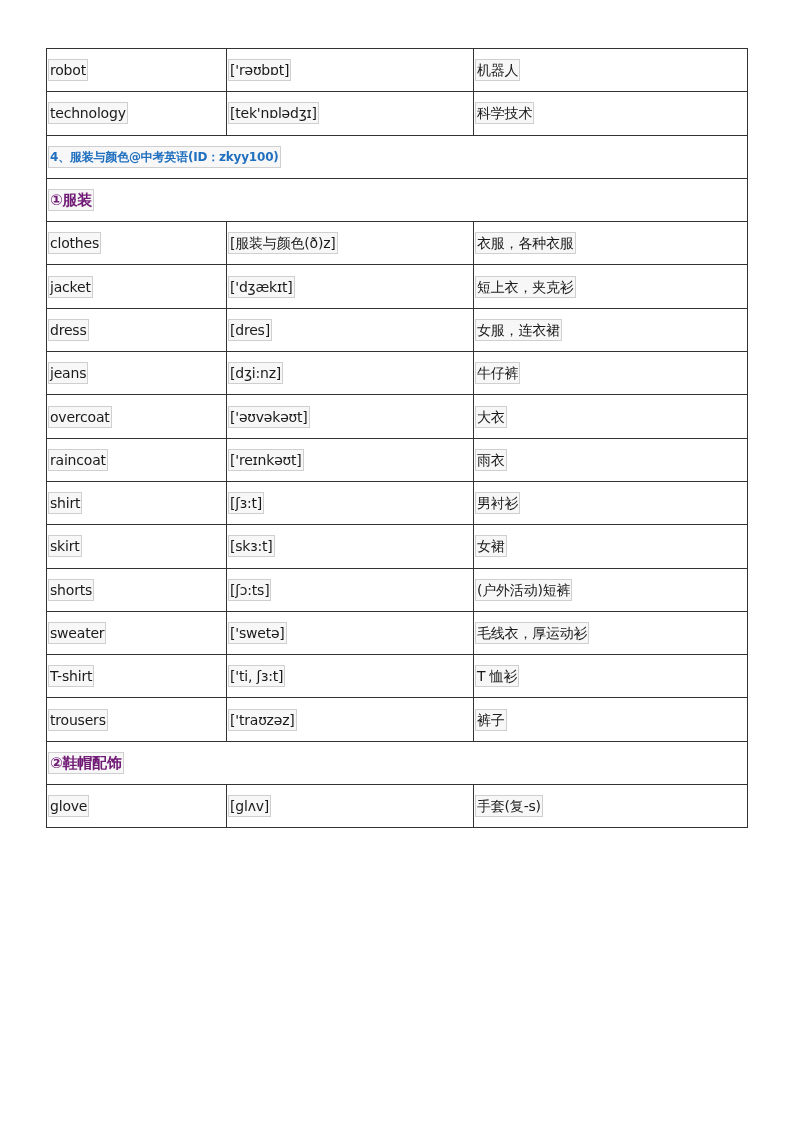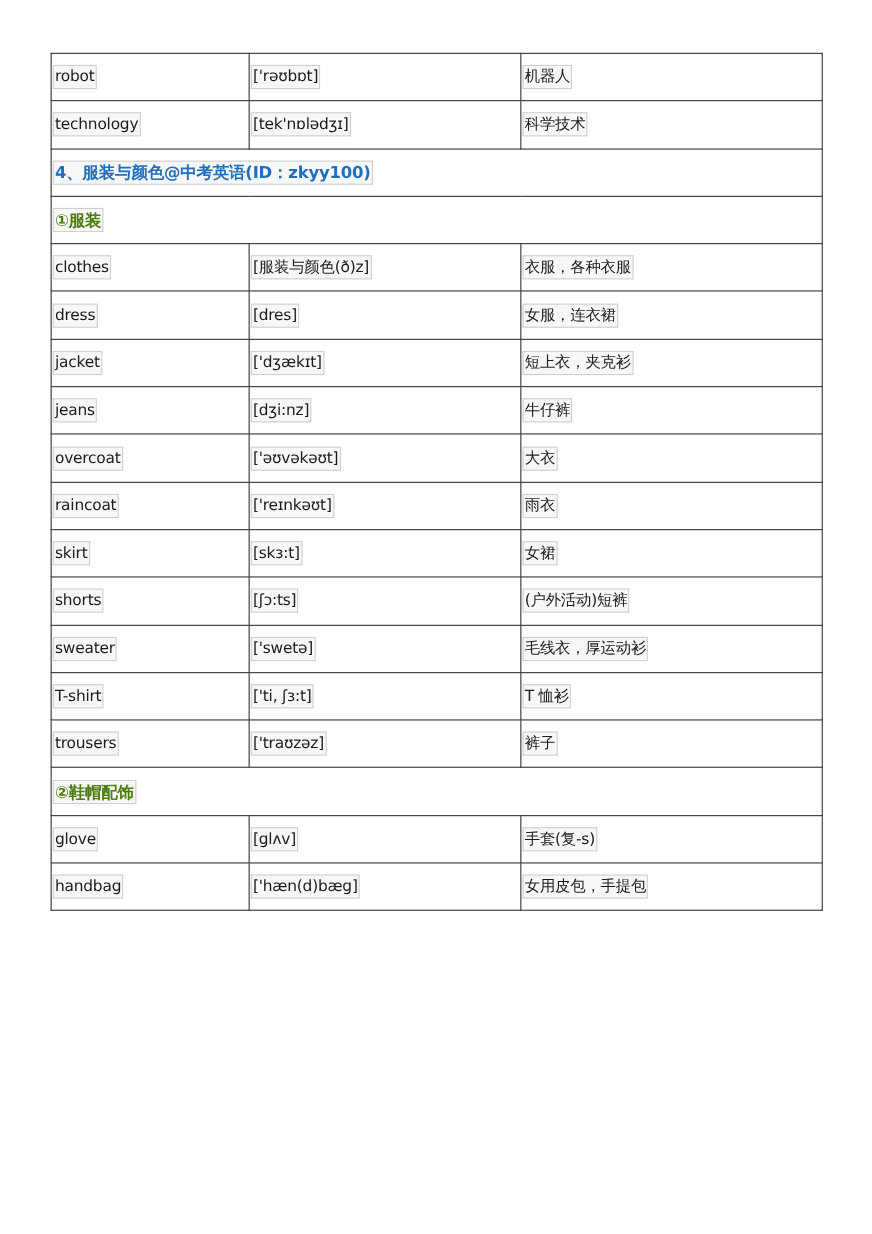--- a/index.html
+++ b/index.html
@@ -13,22 +13,22 @@
     border:1px solid #333; height:42.3px; padding:0 1px; vertical-align:middle;
     font-size:14px; white-space:nowrap; overflow:hidden;
   }
   .vocab-table col.c1 { width:180px; }
   .vocab-table col.c2 { width:247px; }
   .vocab-table col.c3 { width:274px; }
   .txt {
     display:inline-block; border:1px solid #cfcfcf; background:#f7f7f7;
     padding:0 1px; line-height:20px; letter-spacing:-0.2px;
   }
-  .section-title { color:#1f6fbf; font-weight:bold; font-size:15px; }
-  .sub-title { font-weight:bold; font-size:15px; color:#4d7c0f; }
+  .section-title { color:#1f6fbf; font-weight:bold; font-size:12px; }
+  .sub-title { font-weight:bold; font-size:15px; color:#701a75; }
 </style>
 </head>
 <body>
 
 <table class="vocab-table">
   <colgroup>
       <col class="c1">
       <col class="c2">
       <col class="c3">
     </colgroup>
@@ -49,43 +49,48 @@
     <tr>
       <td colspan="3"><span class="txt sub-title">①服装</span></td>
     </tr>
 
     <tr>
         <td><span class="txt">clothes</span></td>
         <td><span class="txt">[服装与颜色(ð)z]</span></td>
         <td><span class="txt">衣服，各种衣服</span></td>
       </tr>
     <tr>
+        <td><span class="txt">jacket</span></td>
+        <td><span class="txt">['dʒækɪt]</span></td>
+        <td><span class="txt">短上衣，夹克衫</span></td>
+      </tr>
+    <tr>
         <td><span class="txt">dress</span></td>
         <td><span class="txt">[dres]</span></td>
         <td><span class="txt">女服，连衣裙</span></td>
-      </tr>
-    <tr>
-        <td><span class="txt">jacket</span></td>
-        <td><span class="txt">['dʒækɪt]</span></td>
-        <td><span class="txt">短上衣，夹克衫</span></td>
       </tr>
     <tr>
         <td><span class="txt">jeans</span></td>
         <td><span class="txt">[dʒi:nz]</span></td>
         <td><span class="txt">牛仔裤</span></td>
       </tr>
     <tr>
         <td><span class="txt">overcoat</span></td>
         <td><span class="txt">['əʊvəkəʊt]</span></td>
         <td><span class="txt">大衣</span></td>
       </tr>
     <tr>
         <td><span class="txt">raincoat</span></td>
         <td><span class="txt">['reɪnkəʊt]</span></td>
         <td><span class="txt">雨衣</span></td>
+      </tr>
+    <tr>
+        <td><span class="txt">shirt</span></td>
+        <td><span class="txt">[ʃɜ:t]</span></td>
+        <td><span class="txt">男衬衫</span></td>
       </tr>
     <tr>
         <td><span class="txt">skirt</span></td>
         <td><span class="txt">[skɜ:t]</span></td>
         <td><span class="txt">女裙</span></td>
       </tr>
     <tr>
         <td><span class="txt">shorts</span></td>
         <td><span class="txt">[ʃɔ:ts]</span></td>
         <td><span class="txt">(户外活动)短裤</span></td>
@@ -108,19 +113,14 @@
 
     <tr>
       <td colspan="3"><span class="txt sub-title">②鞋帽配饰</span></td>
     </tr>
 
     <tr>
         <td><span class="txt">glove</span></td>
         <td><span class="txt">[glʌv]</span></td>
         <td><span class="txt">手套(复-s)</span></td>
       </tr>
-    <tr>
-        <td><span class="txt">handbag</span></td>
-        <td><span class="txt">['hæn(d)bæg]</span></td>
-        <td><span class="txt">女用皮包，手提包</span></td>
-      </tr>
   </tbody>
 </table>
 
 </body></html>

